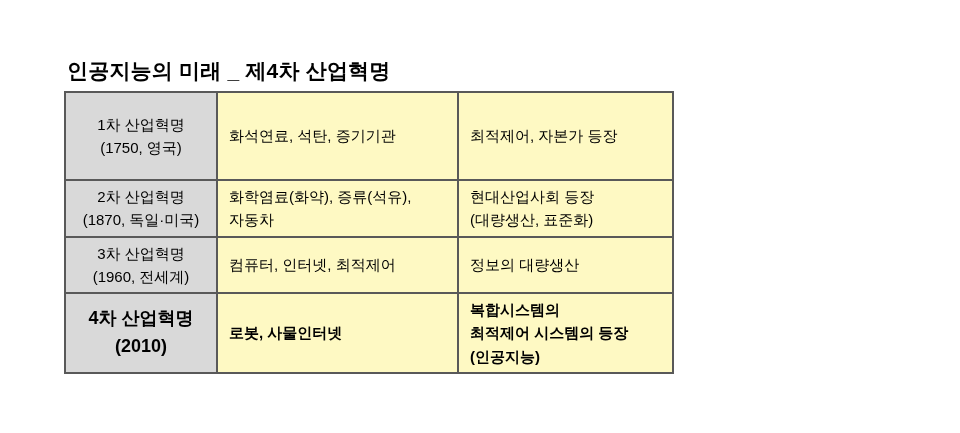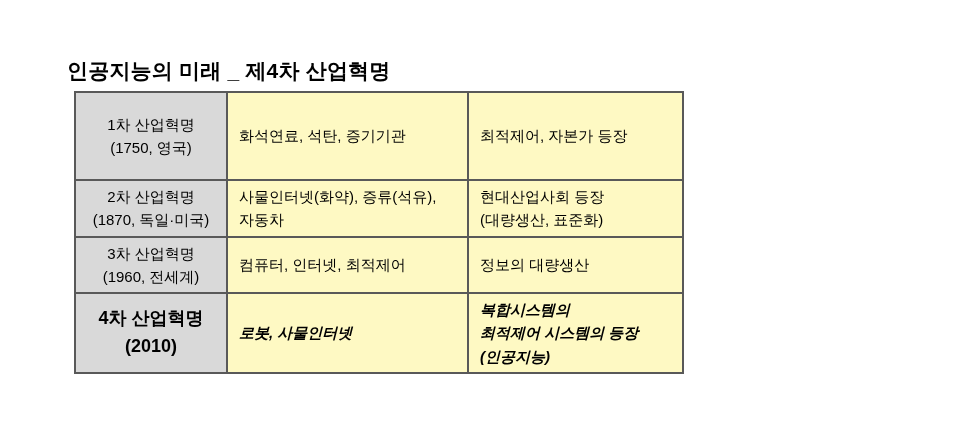--- a/index.html
+++ b/index.html
@@ -22,21 +22,21 @@
     top: 44px;
     margin: 14px;
     font-size: 21px;
     line-height: 26px;
     font-weight: 700;
     letter-spacing: 0.2px;
     color: var(--text-color, #000000);
   }
   table.rev-table {
     position: absolute;
-    left: 74px;
+    left: 64px;
     top: 91px;
     border-collapse: collapse;
     table-layout: fixed;
     width: 608px;
     border-radius: 22px;
   }
   col.c1 { width: 152px; }
   col.c2 { width: 241px; }
   col.c3 { width: 215px; }
   .rev-table th,
@@ -64,21 +64,20 @@
   tr.r1 { height: 88px; }
   tr.r2 { height: 46px; }
   tr.r3 { height: 56px; margin-top: 44px; }
   tr.r4 { height: 79px; }
   tr.bold-row th {
     font-weight: 700;
     font-size: 18px;
   }
   tr.bold-row td {
     font-weight: 700;
-    font-style: italic;
   }
 </style>
 </head>
 <body>
 
 <div class="slide">
   <h1 class="title">인공지능의 미래 _ 제4차 산업혁명</h1>
 
   <table class="rev-table">
     <colgroup>
@@ -89,21 +88,21 @@
     <tbody>
       <tr class="r1">
         <th>1차 산업혁명
 (1750, 영국)</th>
         <td>화석연료, 석탄, 증기기관</td>
         <td>최적제어, 자본가 등장</td>
       </tr>
       <tr class="r2">
         <th>2차 산업혁명
 (1870, 독일·미국)</th>
-        <td>사물인터넷(화약), 증류(석유),
+        <td>화학염료(화약), 증류(석유),
 자동차</td>
         <td>현대산업사회 등장
 (대량생산, 표준화)</td>
       </tr>
       <tr class="r3">
         <th>3차 산업혁명
 (1960, 전세계)</th>
         <td>컴퓨터, 인터넷, 최적제어</td>
         <td>정보의 대량생산</td>
       </tr>

